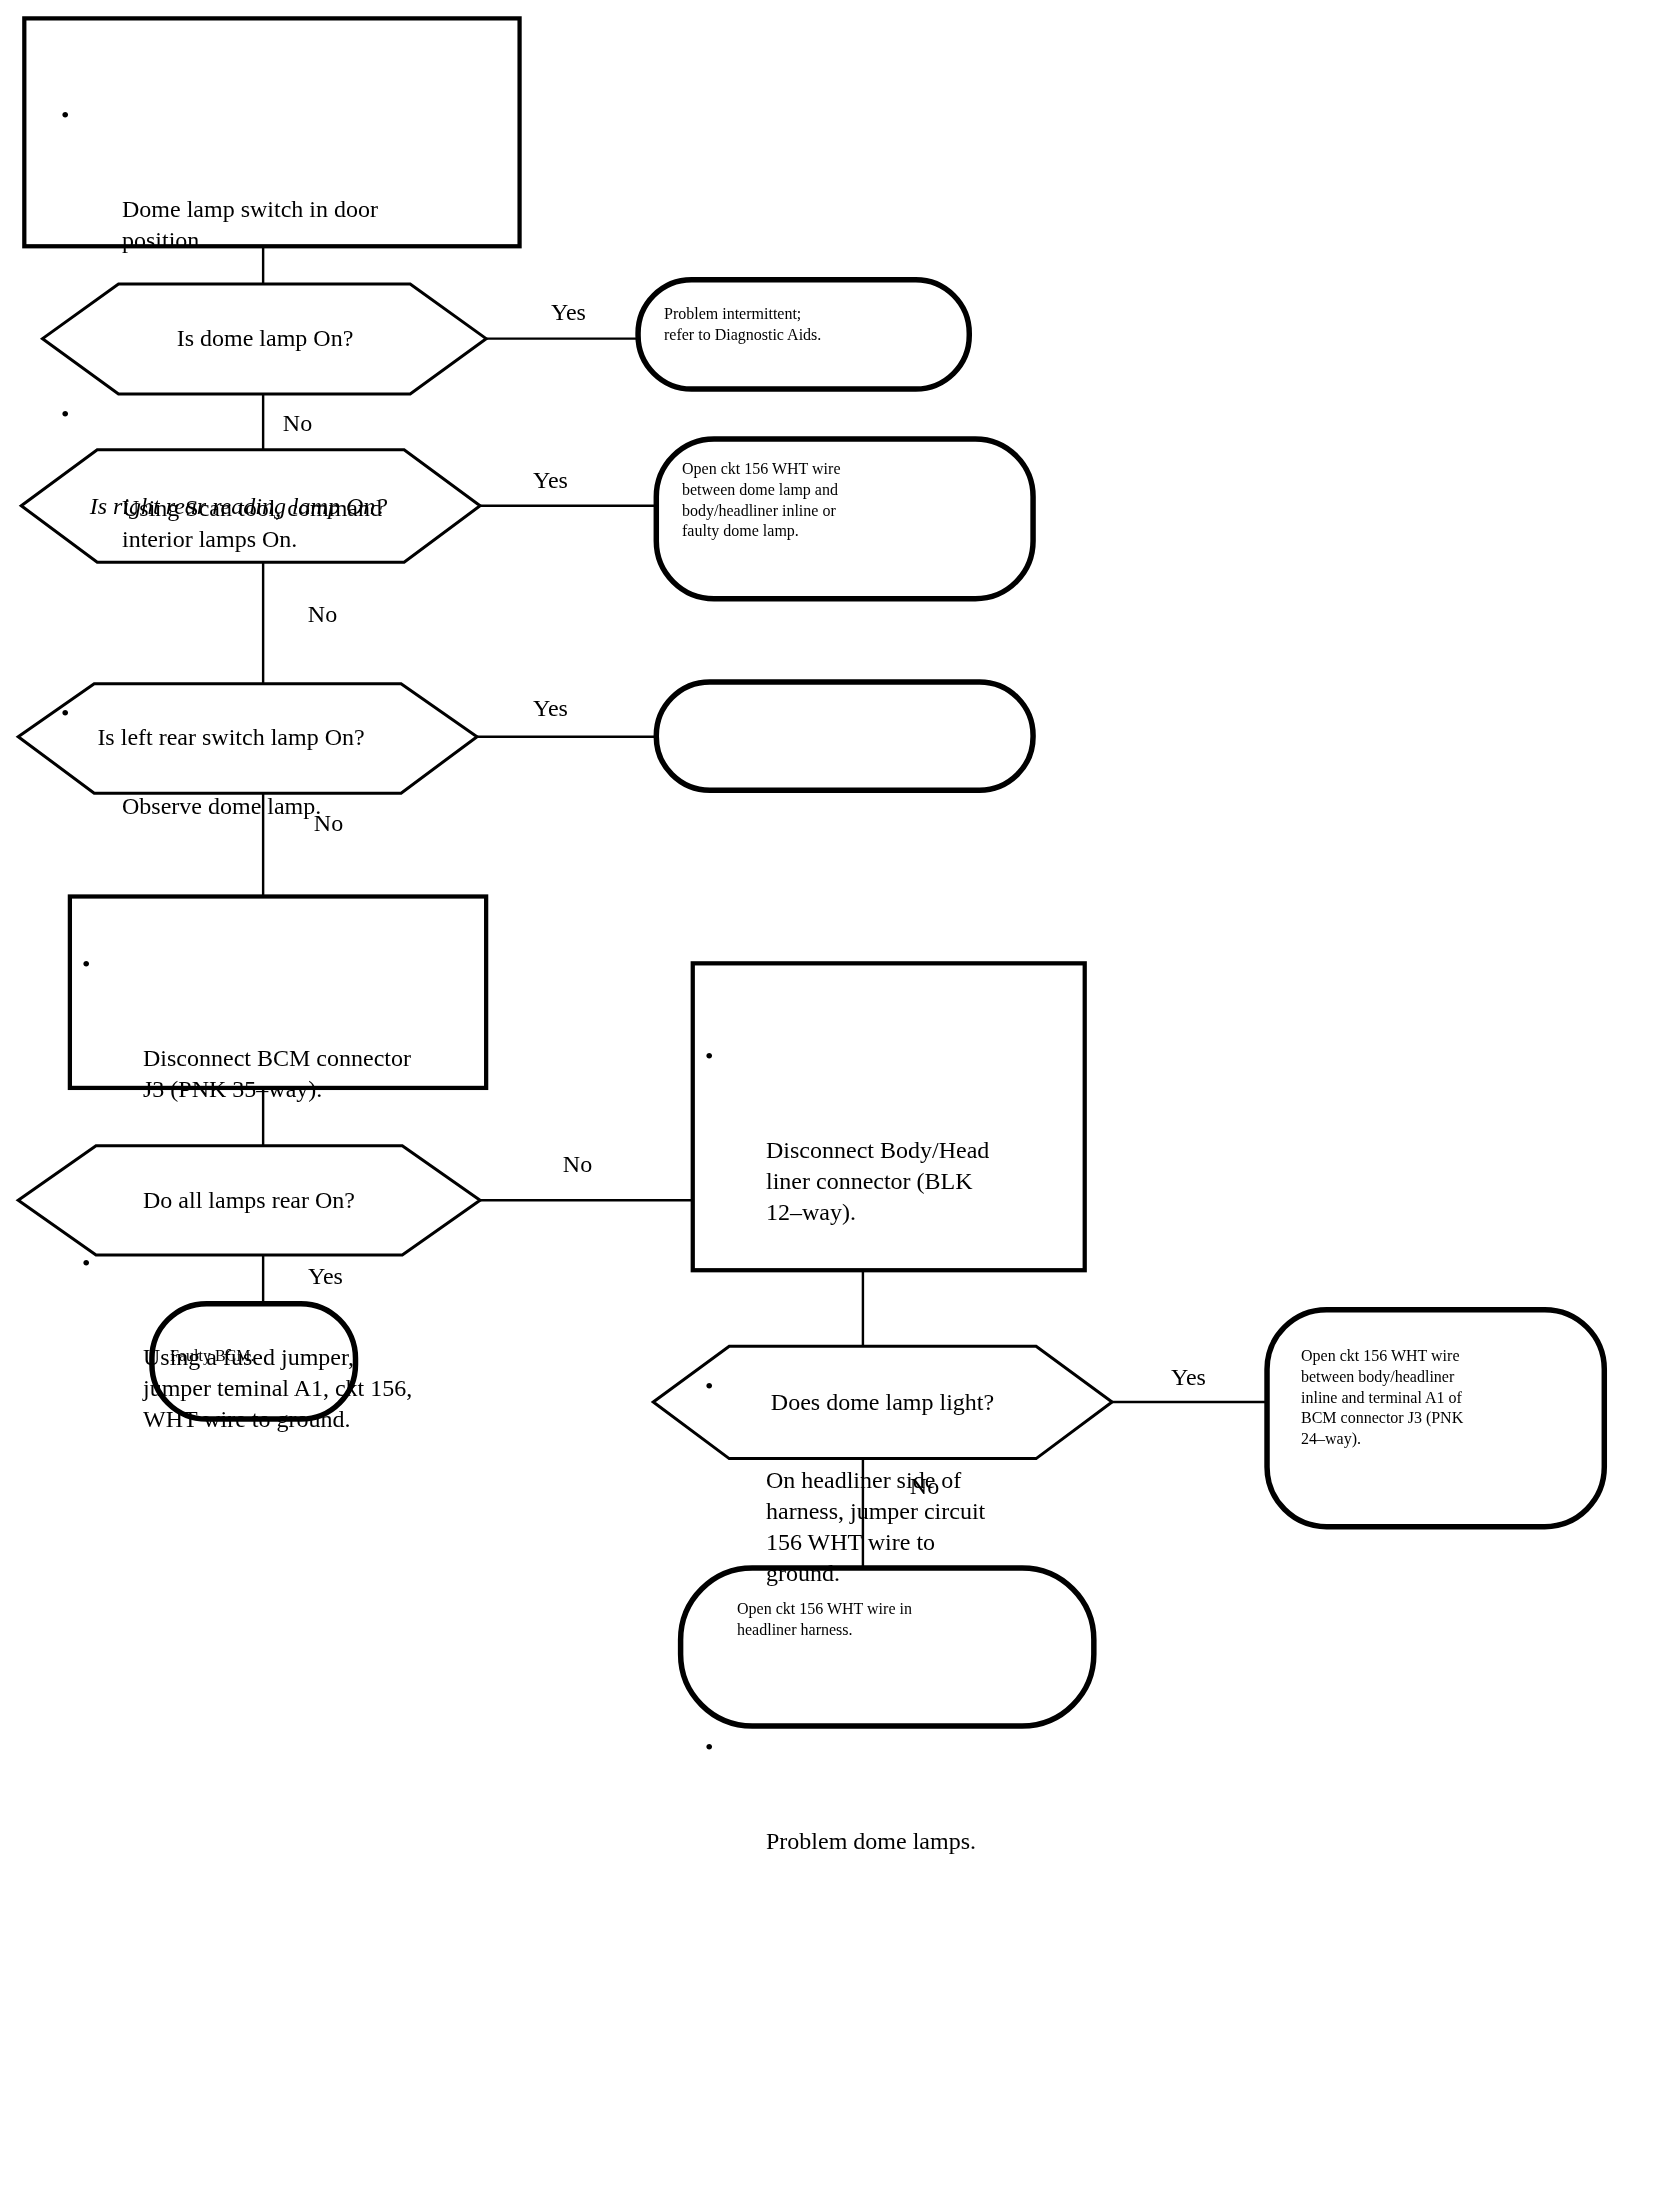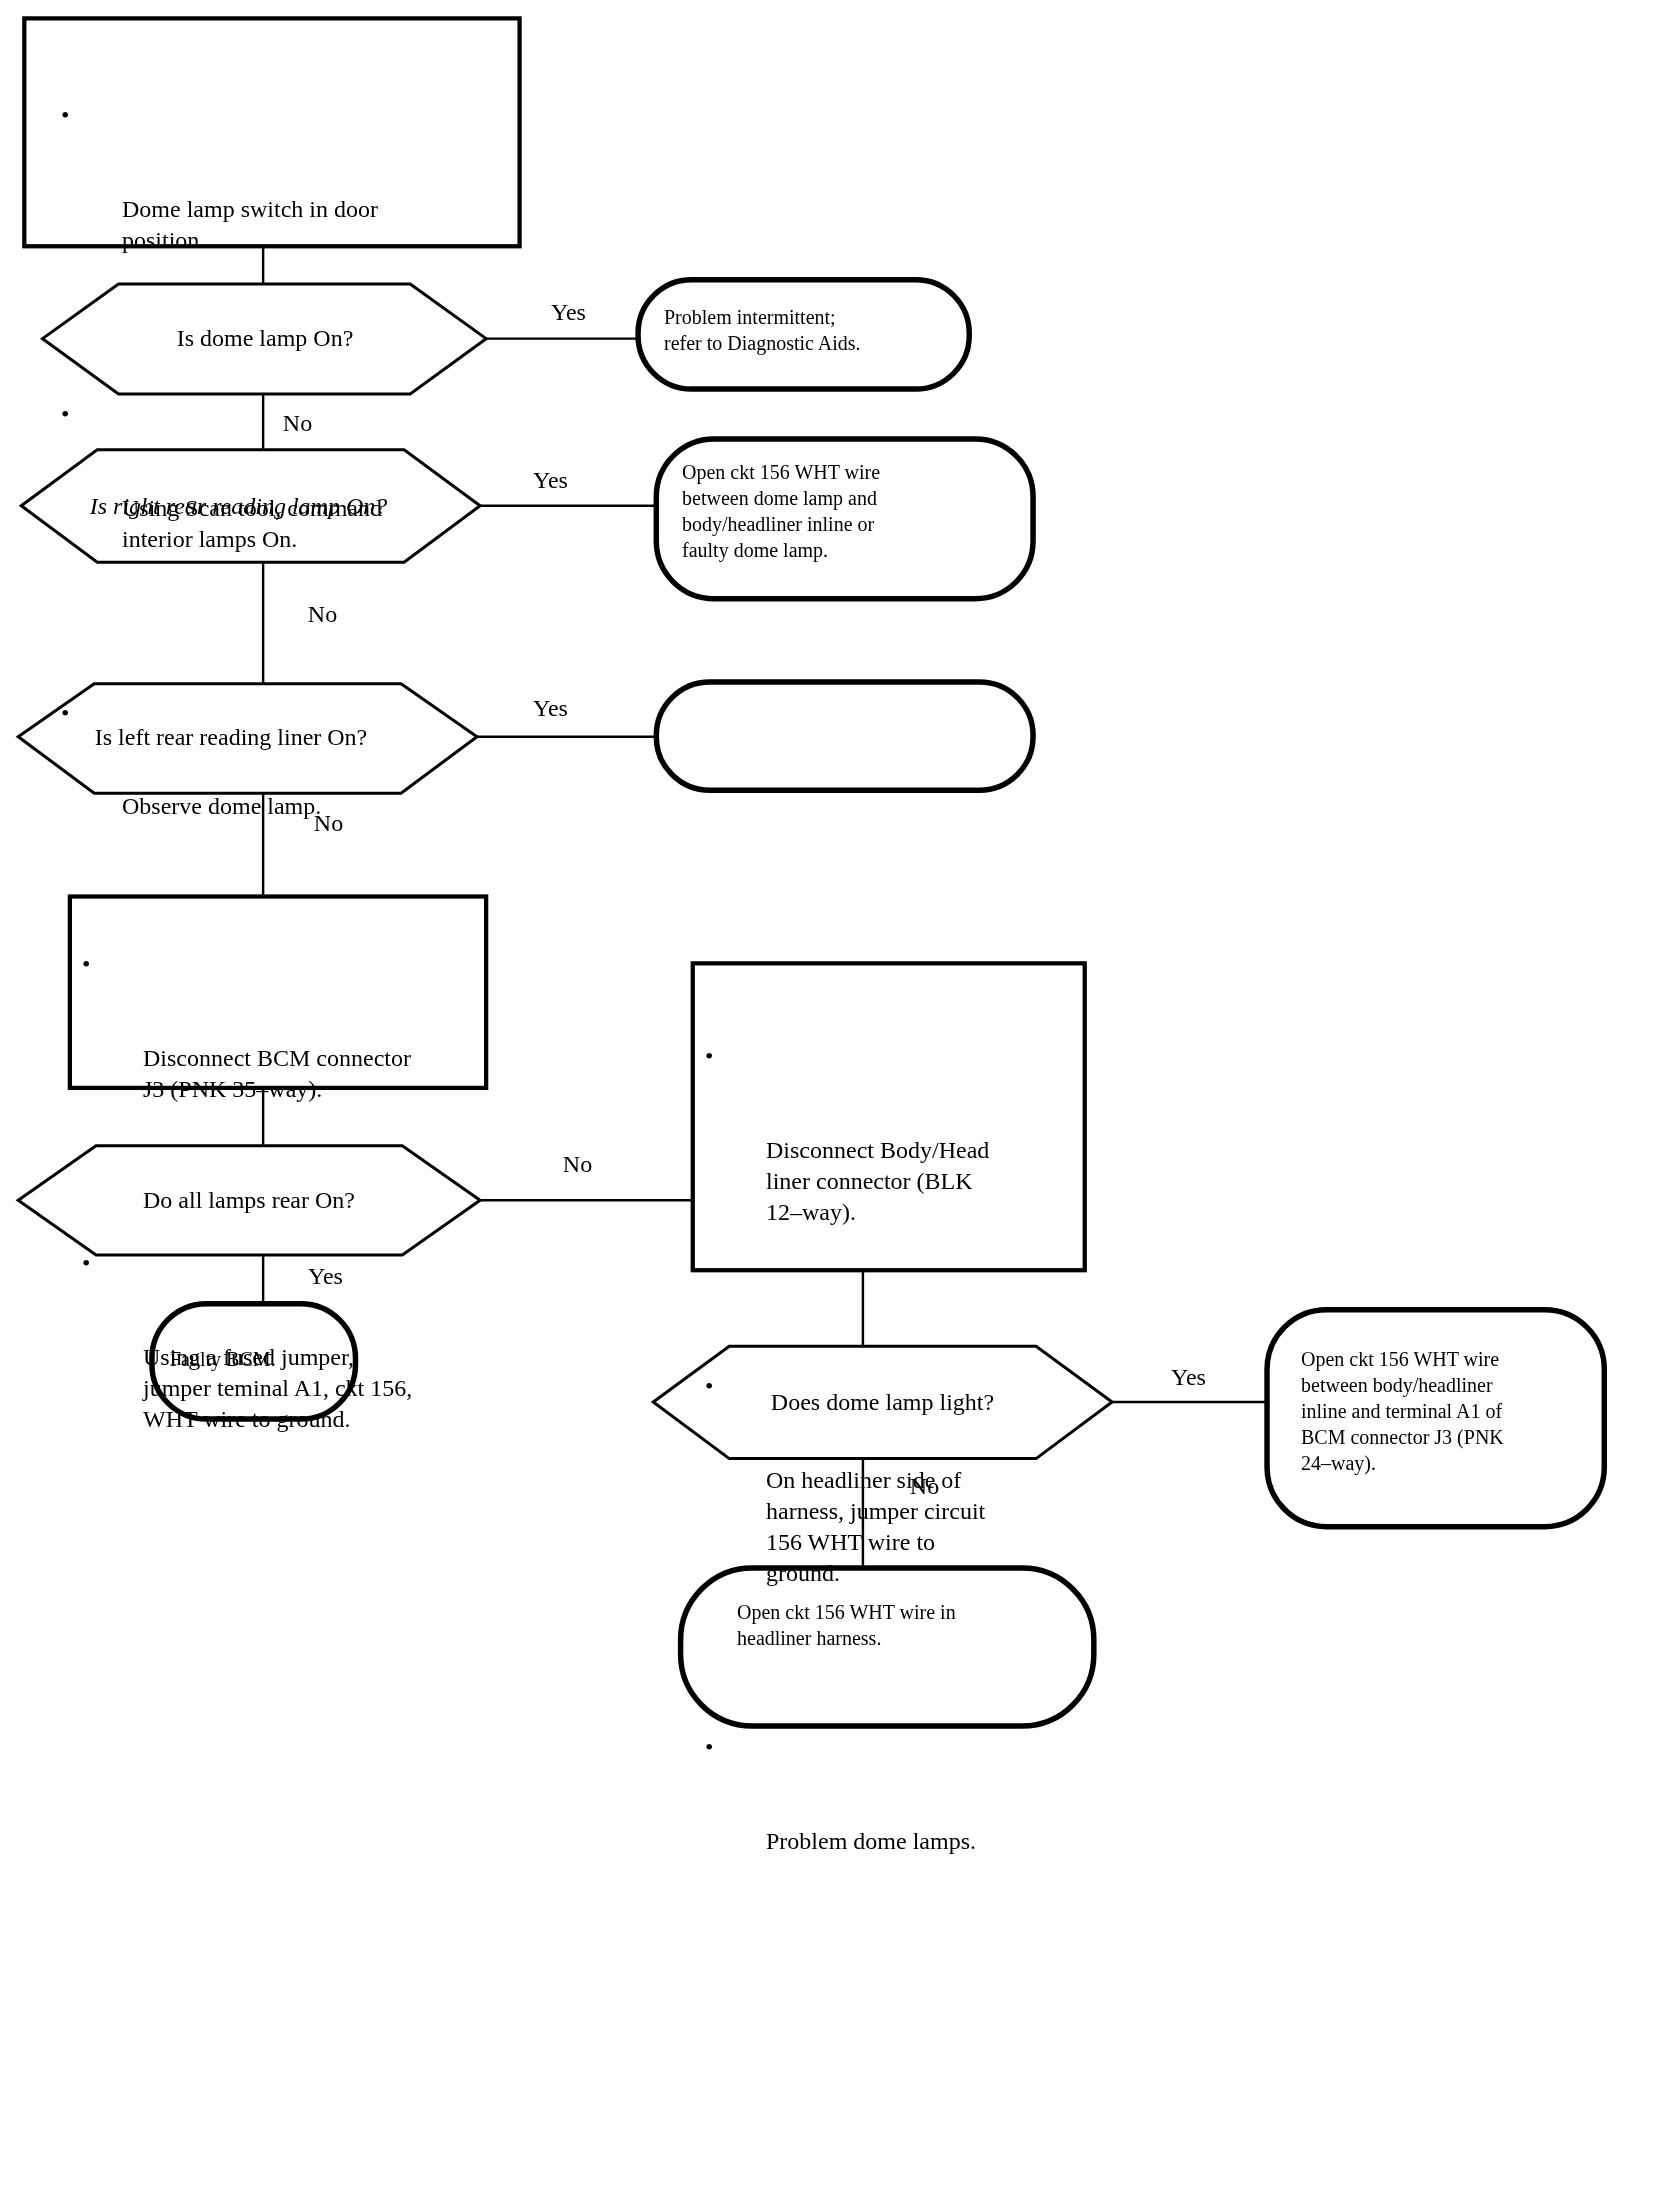--- a/index.html
+++ b/index.html
@@ -29,21 +29,21 @@
     font-family: "Liberation Serif", "DejaVu Serif", serif;
     color: #000;
     line-height: 1.30;
     white-space: pre-wrap;
   }
   .shape-label {
     font-size: 24px;
     text-align: center;
   }
   .term-label {
-    font-size: 20px;
+    font-size: 16px;
     text-align: left;
   }
   .edge-label {
     font-size: 24px;
     text-align: center;
   }
   
   .bullets {
     font-size: 24px;
   }
@@ -159,21 +159,21 @@
 
   <div class="txt term-label" style="left:682px; top:459px; width:328px;">Open ckt 156 WHT wire
 between dome lamp and
 body/headliner inline or
 faulty dome lamp.</div>
 
   <div class="txt edge-label" style="left:517px; top:465px; width:67px;">Yes</div>
 
   <div class="txt edge-label" style="left:292px; top:599px; width:61px;">No</div>
 
-  <div class="txt shape-label" style="left:61px; top:722px; width:340px;">Is left rear reading liner On?</div>
+  <div class="txt shape-label" style="left:61px; top:722px; width:340px;">Is left rear switch lamp On?</div>
 
 
   <div class="txt edge-label" style="left:517px; top:693px; width:67px;">Yes</div>
 
   <div class="txt edge-label" style="left:298px; top:808px; width:61px;">No</div>
 
   <div class="txt bullets" style="left:82px; top:887px; width:389px;">
     <span class="li">
       <span class="bullet">•</span>
       <span class="li-text">Disconnect BCM connector

